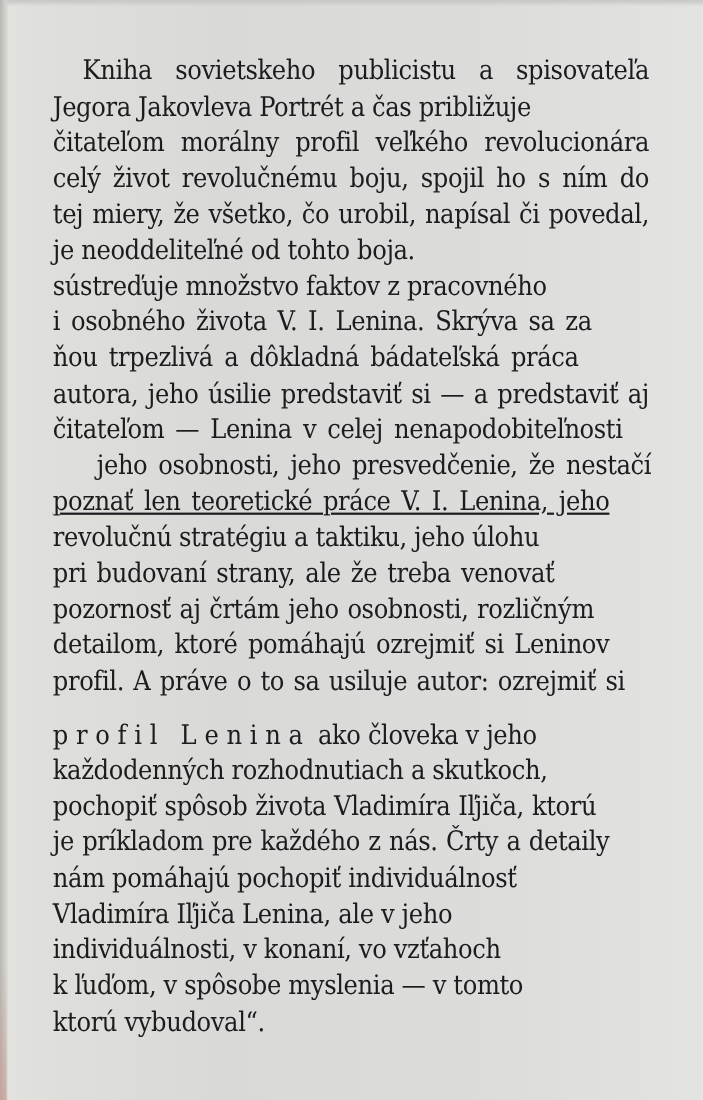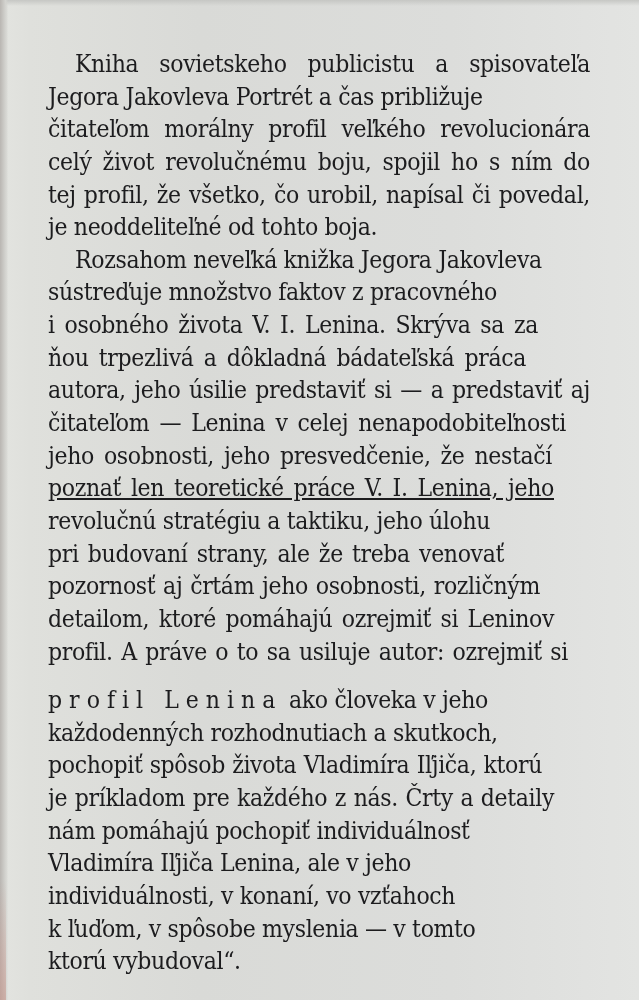--- a/index.html
+++ b/index.html
@@ -73,32 +73,31 @@
   <div class="left-shadow"></div>
   <div class="left-shadow-bottom"></div>
 
   <div class="text-block">
 
     <div>
       <div class="line indent">Kniha sovietskeho  publicistu a spisovateľa</div>
       <div class="line" style="text-align-last:left;">Jegora Jakovleva Portrét a čas približuje</div>
       <div class="line">čitateľom morálny profil veľkého revolucionára</div>
       <div class="line">celý život revolučnému boju, spojil ho s ním do</div>
-      <div class="line">tej profil, že všetko, čo urobil, napísal či povedal,</div>
+      <div class="line">tej miery, že všetko, čo urobil, napísal či povedal,</div>
       <div class="line last">je  neoddeliteľné  od  tohto  boja.</div>
     </div>
 
     <div>
-      <div class="line indent" style="text-align-last:left;">Rozsahom neveľká knižka Jegora Jakovleva</div>
       <div class="line last">sústreďuje množstvo faktov z pracovného</div>
       <div class="line" style="width:490px;">i osobného života  V. I. Lenina. Skrýva sa za</div>
       <div class="line" style="width:478px;">ňou trpezlivá a dôkladná bádateľská práca</div>
       <div class="line">autora, jeho úsilie predstaviť si — a predstaviť aj</div>
       <div class="line" style="width:518px;">čitateľom — Lenina v celej nenapodobiteľnosti</div>
-      <div class="line" style="width:504px;">jeho osobnosti, jeho presvedčenie, že nestačí</div>
+      <div class="line" style="width:504px;margin-left:40px;">jeho osobnosti, jeho presvedčenie, že nestačí</div>
       <div class="line" style="width:506px;text-decoration:underline;">poznať len teoretické práce V. I. Lenina, jeho</div>
       <div class="line last">revolučnú stratégiu a taktiku, jeho úlohu</div>
       <div class="line" style="width:456px;">pri budovaní strany, ale že treba venovať</div>
       <div class="line" style="width:492px;">pozornosť aj črtám jeho osobnosti, rozličným</div>
       <div class="line" style="width:506px;">detailom, ktoré pomáhajú ozrejmiť si Leninov</div>
       <div class="line" style="width:520px;">profil. A práve o to sa usiluje autor: ozrejmiť si</div>
       <div class="line spaced" style="text-align-last:left;margin-top:16px;">
         <span class="sp">profil  Lenina</span><span> ako človeka v jeho</span>
       </div>
       <div class="line last">každodenných rozhodnutiach a skutkoch,</div>

